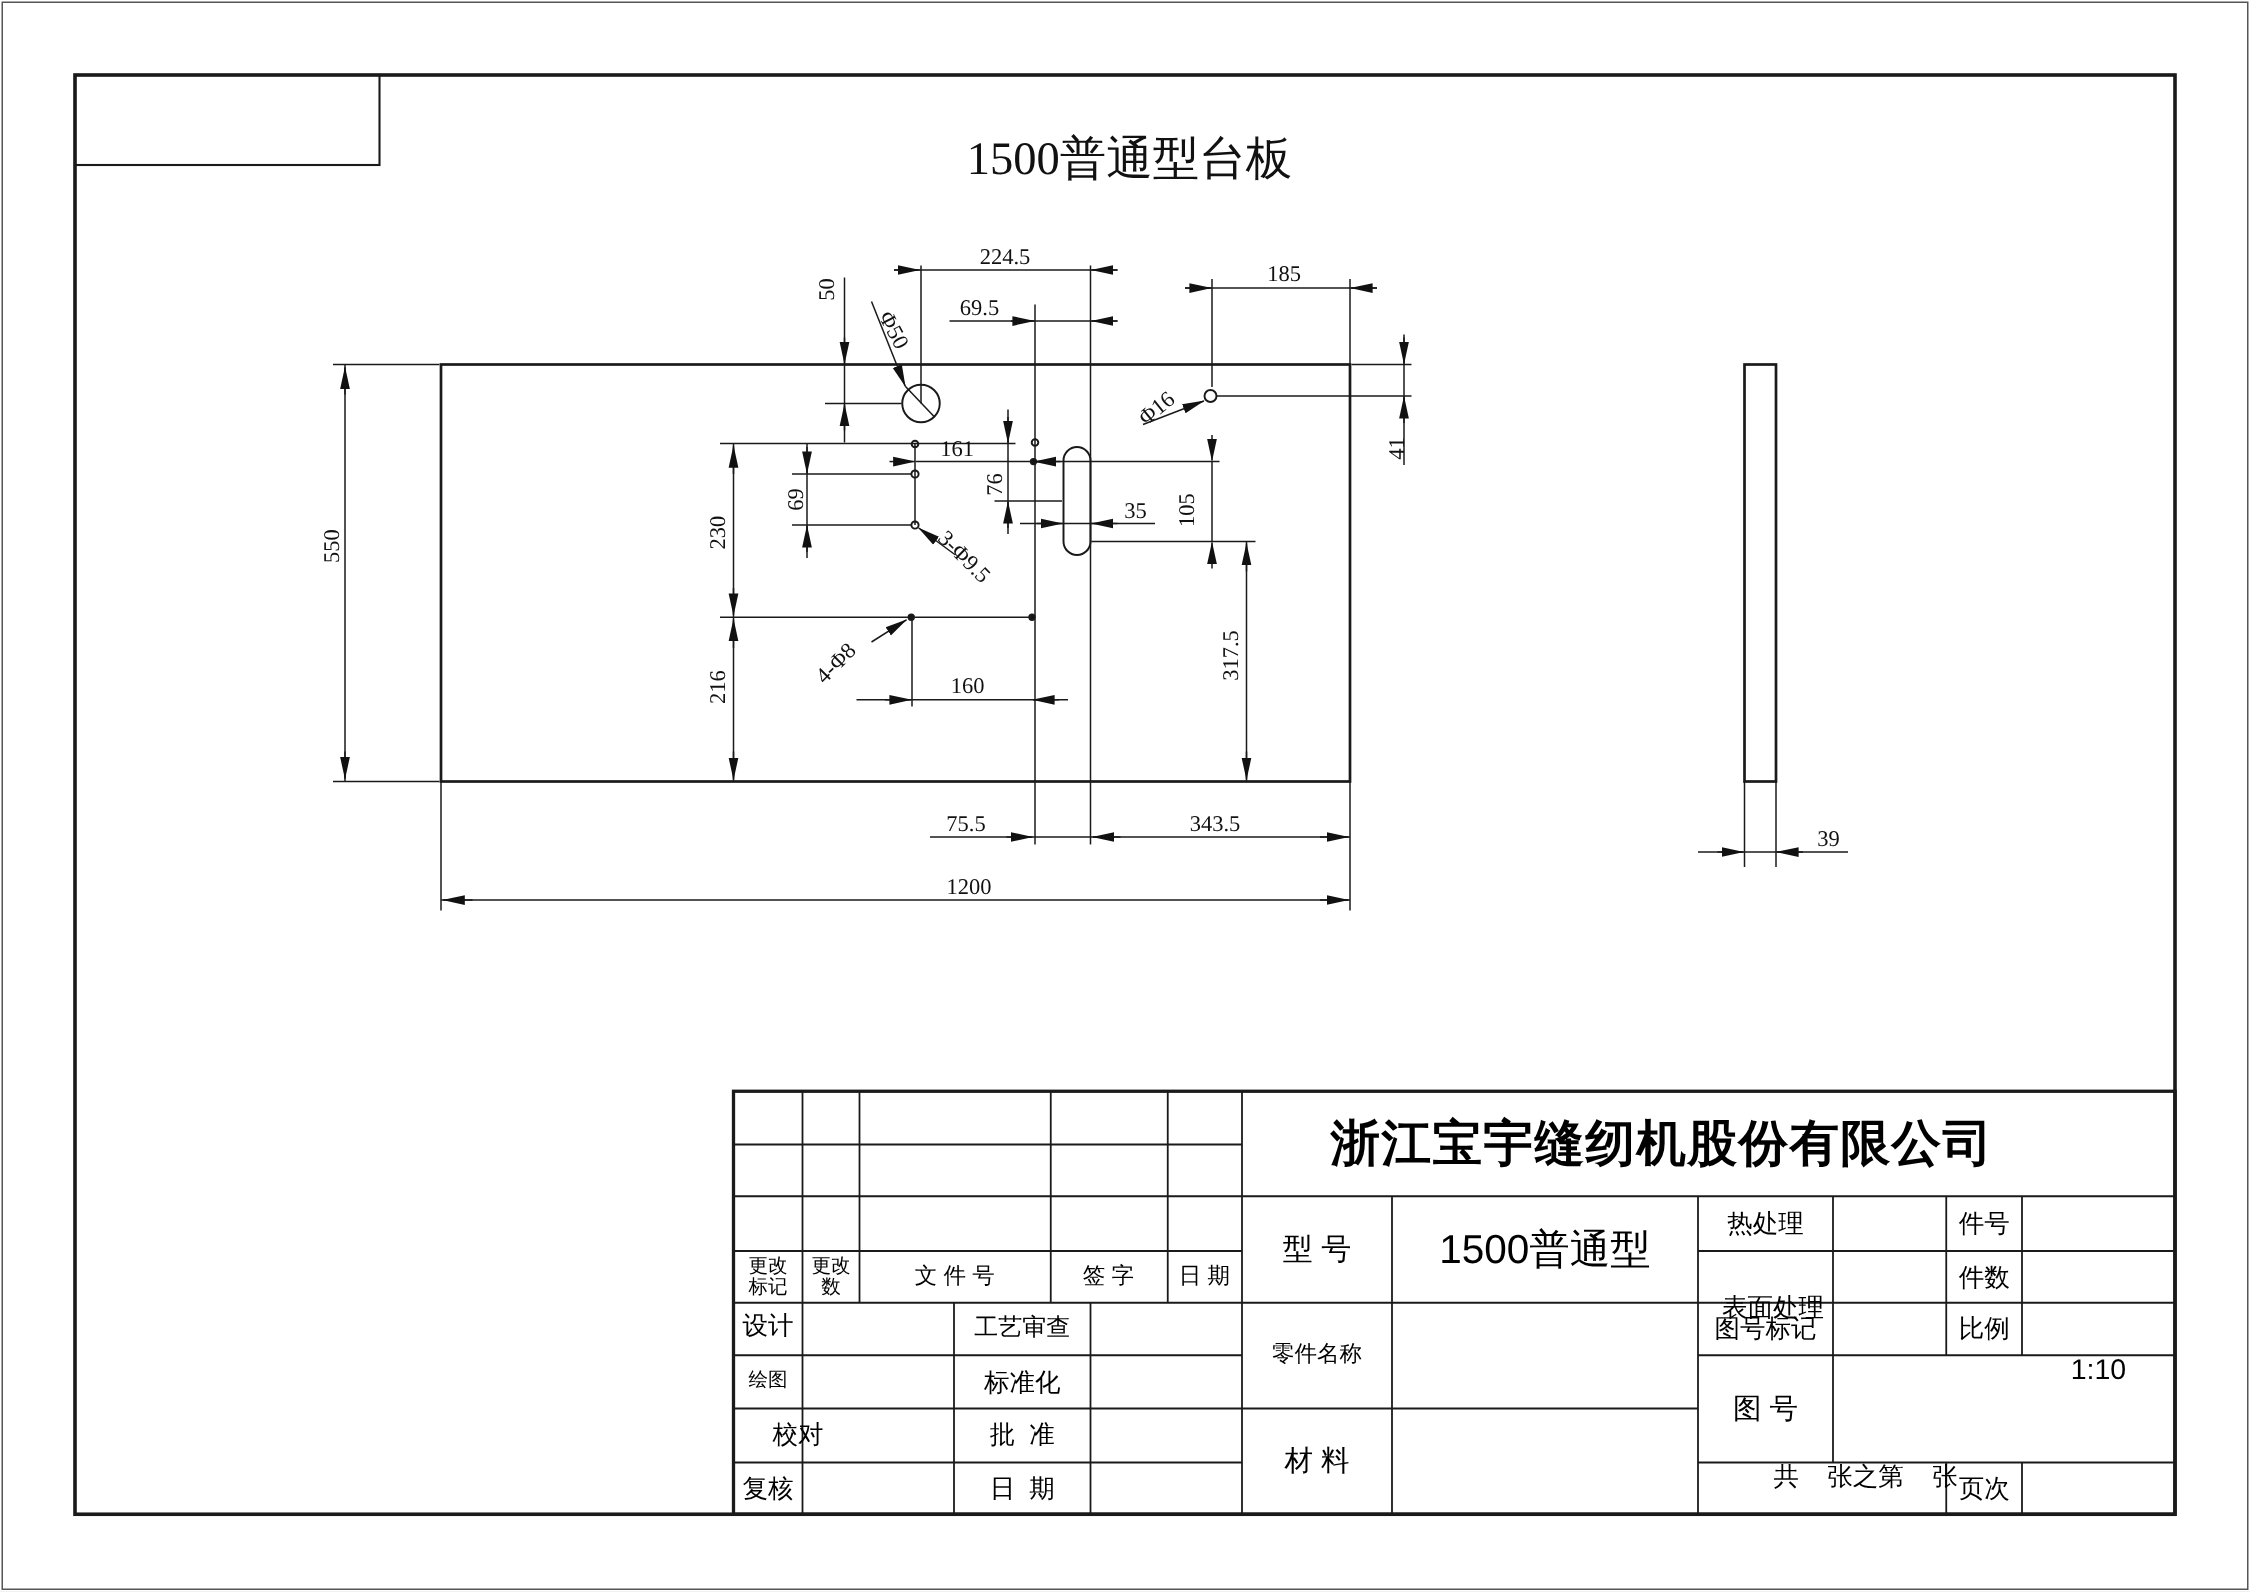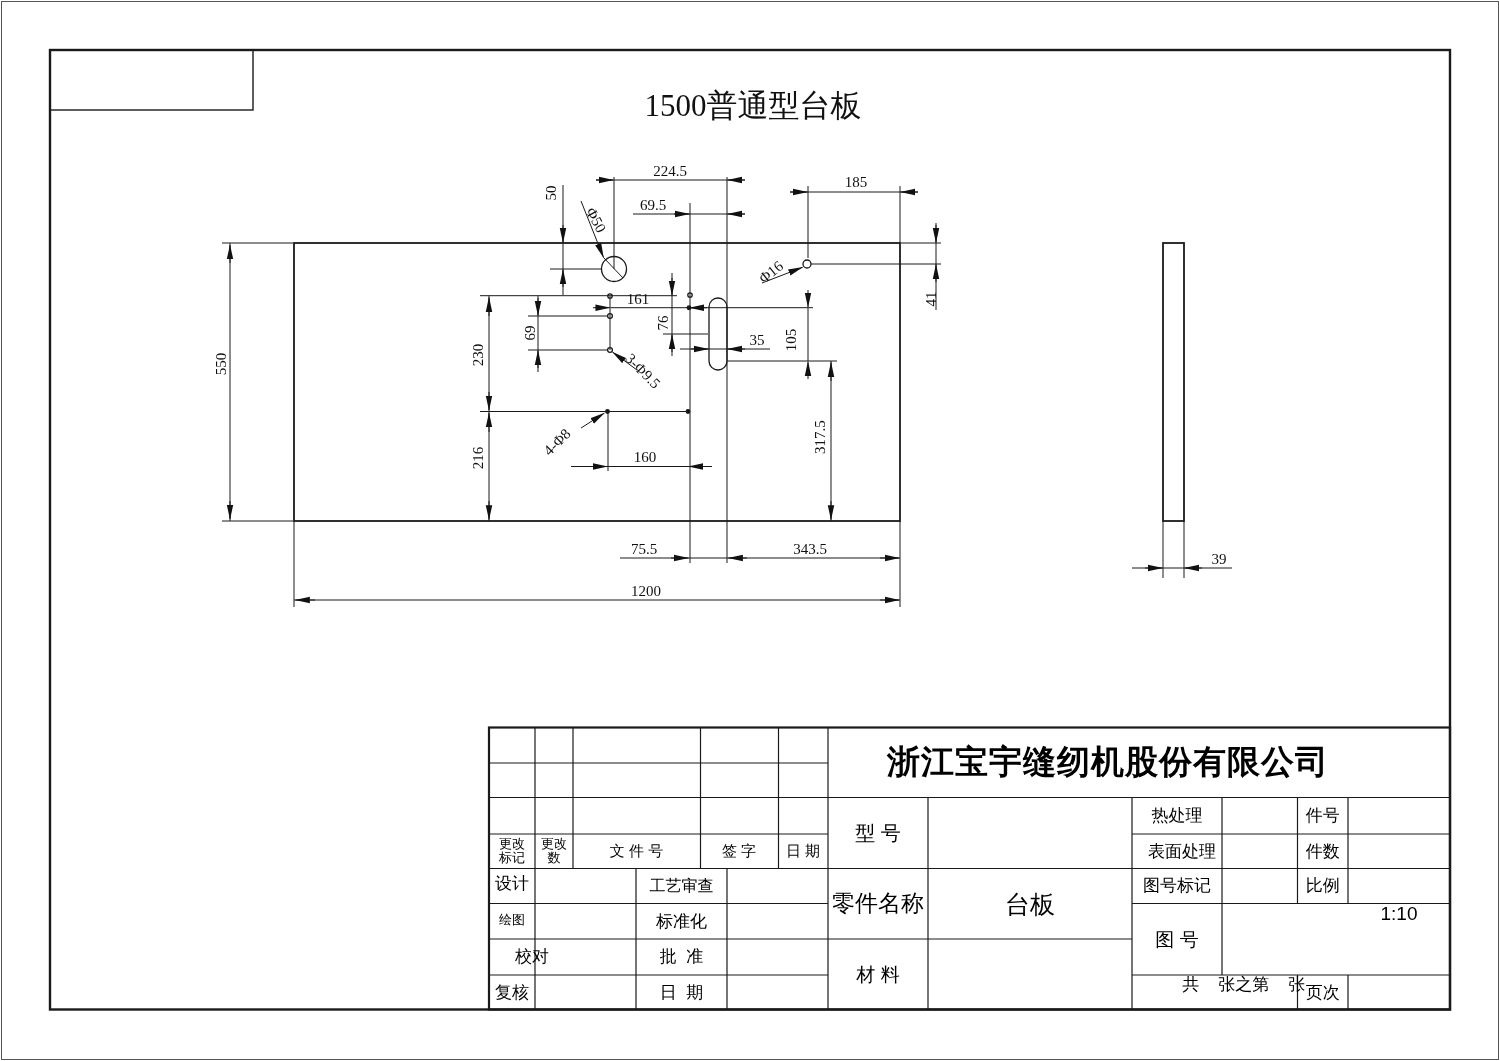--- a/index.html
+++ b/index.html
@@ -215,27 +215,27 @@
 <div class="tb-cell" style="left:489px;top:975px;width:46px;height:34.5px;font-size:17px;">复核</div>
 
 <div class="tb-cell" style="left:636px;top:868.5px;width:91px;height:35px;font-size:16px;">工艺审查</div>
 <div class="tb-cell" style="left:636px;top:903.5px;width:91px;height:35.5px;font-size:17px;">标准化</div>
 <div class="tb-cell sp" style="left:636px;top:939px;width:91px;height:36px;font-size:17px;">批  准</div>
 <div class="tb-cell sp" style="left:636px;top:975px;width:91px;height:34.5px;font-size:17px;">日  期</div>
 
 <div class="tb-cell company" style="left:820px;top:727.5px;width:576px;height:70px;font-size:33px;">浙江宝宇缝纫机股份有限公司</div>
 
 <div class="tb-cell" style="left:828px;top:797.5px;width:100px;height:71px;font-size:20px;">型 号</div>
+<div class="tb-cell" style="left:928px;top:797.5px;width:204px;height:71px;font-size:27px;">1500普通型</div>
 <div class="tb-cell" style="left:1132px;top:797.5px;width:90px;height:36.5px;font-size:17px;">热处理</div>
-<div class="tb-cell" style="left:1132px;top:834px;width:100px;height:34.5px;font-size:17px;text-align:right;">表面处理</div>
+<div class="tb-cell" style="left:1132px;top:854px;width:100px;height:34.5px;font-size:17px;text-align:right;">表面处理</div>
 <div class="tb-cell" style="left:1297.5px;top:797.5px;width:50.5px;height:36.5px;font-size:17px;">件号</div>
 <div class="tb-cell" style="left:1297.5px;top:834px;width:50.5px;height:34.5px;font-size:17px;">件数</div>
 
-<div class="tb-cell" style="left:828px;top:868.5px;width:100px;height:70.5px;font-size:23px;">零件名称</div>
-<div class="tb-cell" style="left:928px;top:868.5px;width:204px;height:70.5px;font-size:25px;">台板</div>
+<div class="tb-cell" style="left:828px;top:868.5px;width:100px;height:70.5px;font-size:15px;">零件名称</div>
 <div class="tb-cell" style="left:1132px;top:868.5px;width:90px;height:35px;font-size:17px;">图号标记</div>
 <div class="tb-cell" style="left:1297.5px;top:868.5px;width:50.5px;height:35px;font-size:17px;">比例</div>
 <div class="tb-cell" style="left:1348px;top:868.5px;width:102px;height:35px;font-size:19px;margin-top:28px;">1:10</div>
 
 <div class="tb-cell" style="left:1132px;top:903.5px;width:90px;height:71.5px;font-size:19px;">图 号</div>
 <div class="tb-cell" style="left:828px;top:939px;width:100px;height:70.5px;font-size:19px;">材 料</div>
 
 <div class="tb-cell sp" style="left:1132px;top:967px;width:165.5px;height:34.5px;font-size:17px;padding-left:29px;">共    张之第    张</div>
 <div class="tb-cell" style="left:1297.5px;top:975px;width:50.5px;height:34.5px;font-size:17px;">页次</div>
 

